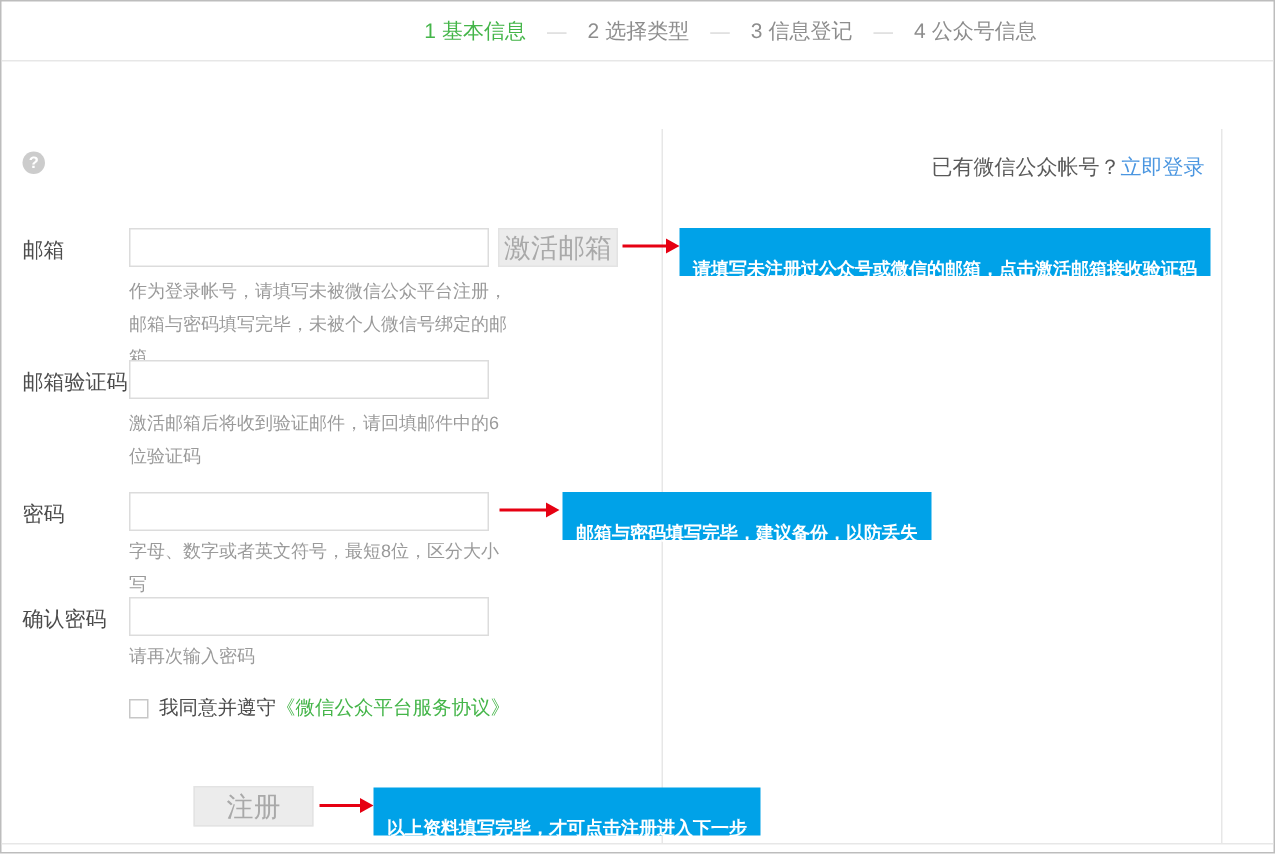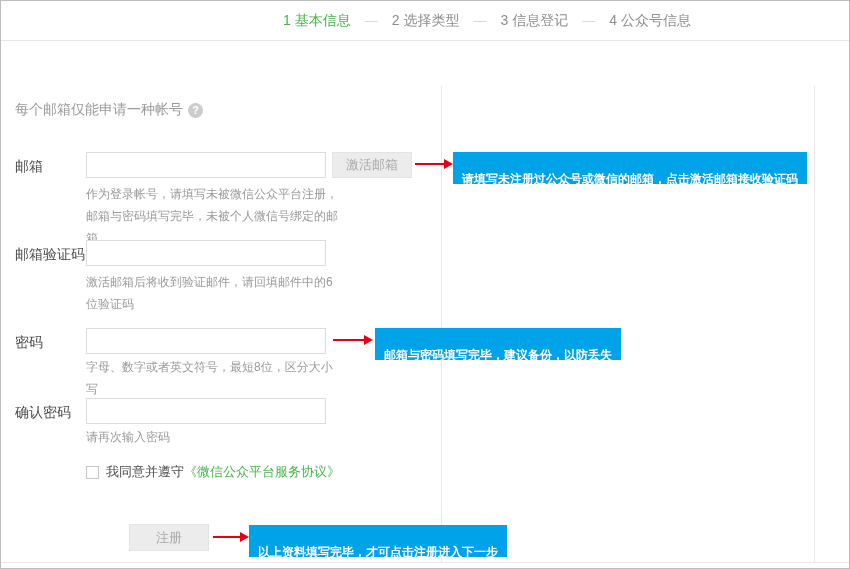--- a/index.html
+++ b/index.html
@@ -36,21 +36,21 @@
   
   .flabel { position:absolute; left:14px; font-size:14px; color:#4c4c4c; }
   .finput {
     position:absolute; left:85px; width:240px; height:26px;
     border:1px solid #dcdcdc; background:#fff; outline:none;
     font-size:13px; padding:0 6px; color:#333;
   }
   .fhint { position:absolute; left:85px; width:252px; font-size:12px; color:#9a9a9a; line-height:22px; }
   .grey-btn {
     position:absolute; height:26px; background:#ececec; border:1px solid #e3e3e3;
-    color:#a9a9a9; font-size:13px; text-align:center; cursor:pointer;
+    color:#a9a9a9; font-size:18px; text-align:center; cursor:pointer;
     font-family:Liberation Mono, monospace;
   }
   .btn-activate { left:331px; width:80px; }
   .btn-register { left:128px; top:523px; width:80px; height:27px; }
   
   .agree { position:absolute; left:85px; top:462px; display:flex; align-items:center; gap:7px; font-size:13px; color:#4c4c4c; }
   .checkbox { width:13px; height:13px; border:1px solid #c7c7c7; background:#fff; cursor:pointer; flex:none; }
   .agree a { color:#44b549; text-decoration:none; cursor:pointer; }
   
   .callout {
@@ -86,22 +86,24 @@
         <span class="num">4</span><span>公众号信息</span>
       </span>
     </div>
   </div>
 
   <div class="vline vline1"></div>
   <div class="vline vline2"></div>
   <div class="hline"></div>
 
   <div class="note-left">
-    <span>每个邮箱仅能申请一种帐号</span>
     <span class="q-icon">?</span>
+  </div>
+  <div class="login-right">
+    <span>已有微信公众帐号？</span><a>立即登录</a>
   </div>
 
   <label class="flabel" style="top:157px;">邮箱</label>
   <input class="finput" style="top: 151px;" type="text" value="">
   <button class="grey-btn btn-activate" style="top:151px;">激活邮箱</button>
   <div class="fhint" style="top:182px;">作为登录帐号，请填写未被微信公众平台注册，邮箱与密码填写完毕，未被个人微信号绑定的邮箱</div>
   <div class="arrow" style="left:414px; top:162px; width:30px;"></div>
   <div class="callout" style="left:452px; top:151px;">请填写未注册过公众号或微信的邮箱，点击激活邮箱接收验证码</div>
 
   <label class="flabel" style="top:245px;">邮箱验证码</label>

